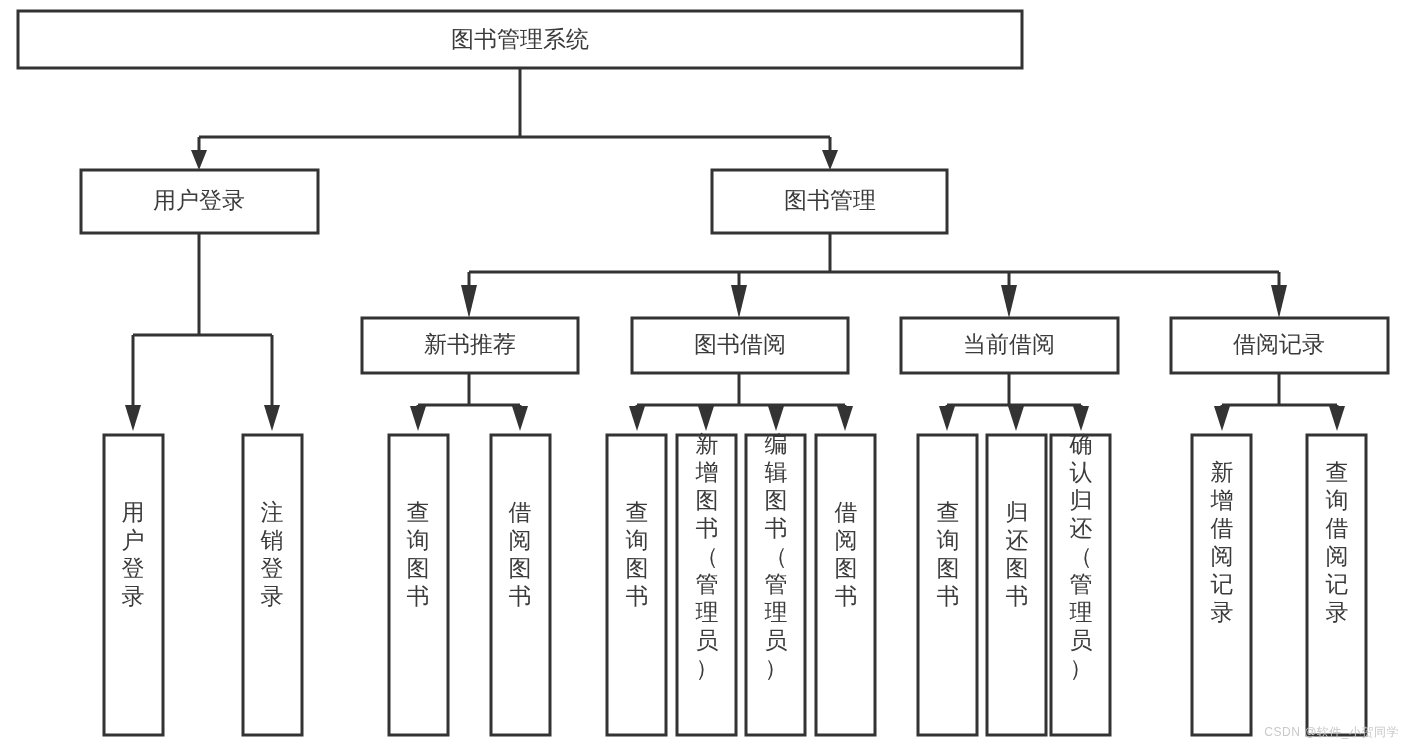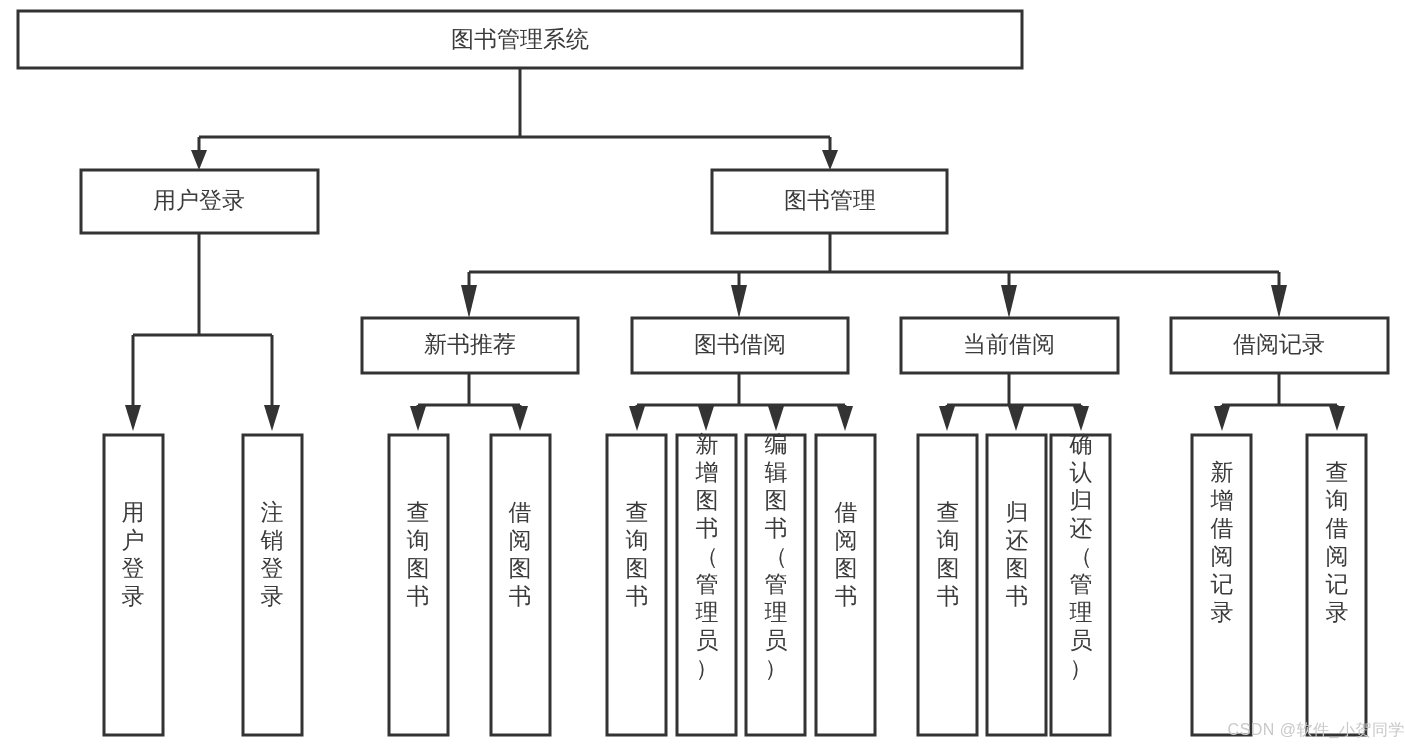--- a/index.html
+++ b/index.html
@@ -43,24 +43,24 @@
     stroke: #333333;
     stroke-width: 3;
     fill: none;
   }
   .arrow-head {
     fill: #333333;
     stroke: none;
   }
   .watermark {
     position: absolute;
-    right: 0;
+    right: 6px;
     bottom: 6px;
     font-family: "Liberation Sans", sans-serif;
-    font-size: 16px;
+    font-size: 12px;
     color: #c9c9c9;
     white-space: nowrap;
     letter-spacing: 0.5px;
   }
 </style>
 </head>
 <body>
 
 <svg id="diagram" viewBox="0 0 1405 747">
 

